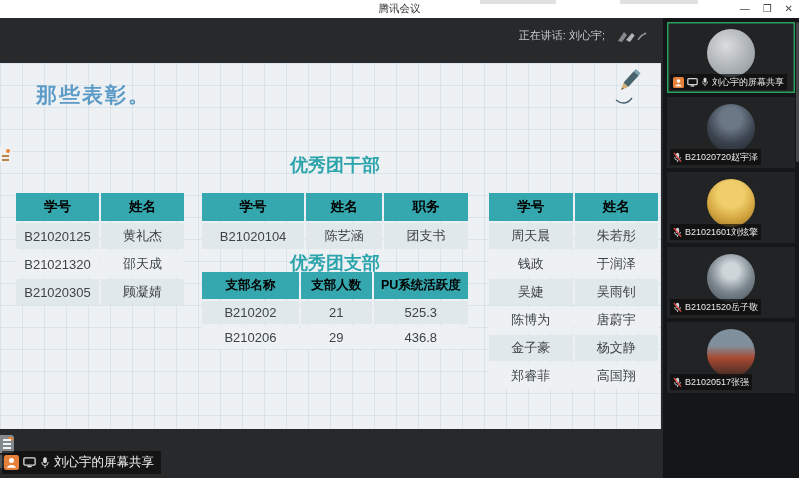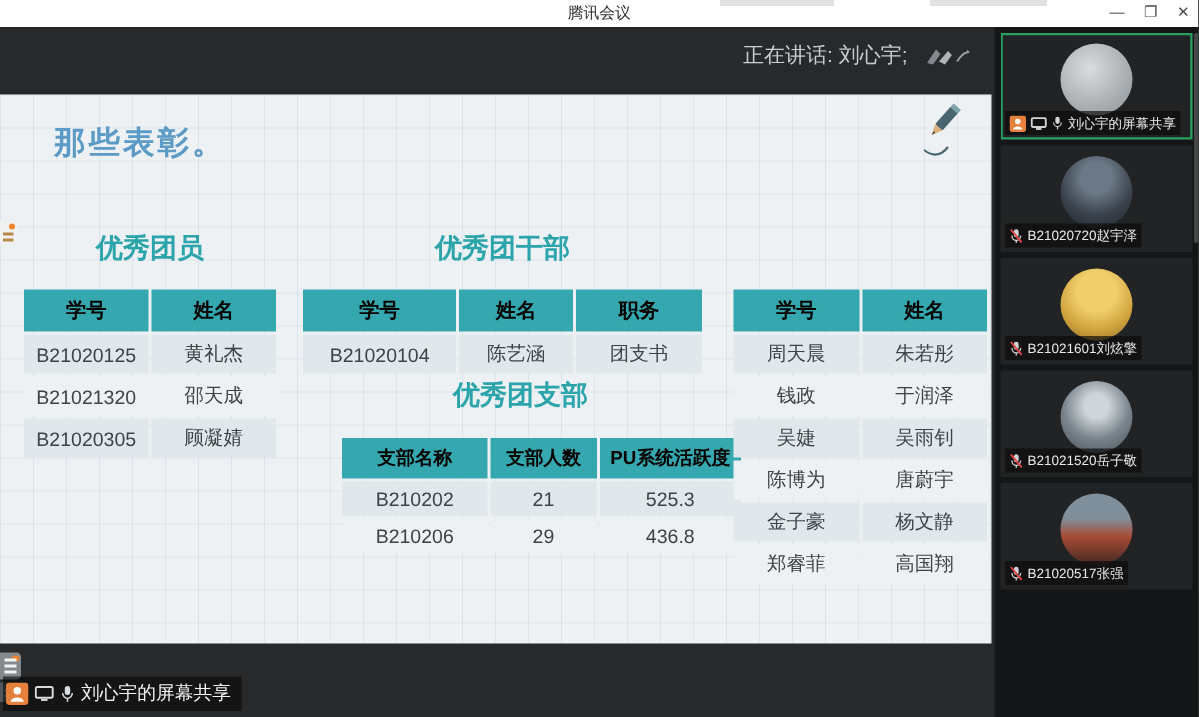--- a/index.html
+++ b/index.html
@@ -12,42 +12,42 @@
   .titlebar .title{font-size:10.5px;color:#2f2f2f;}
   .win-controls{position:absolute;right:6px;top:0;height:18px;display:flex;align-items:center;gap:13px;}
   .win-controls span{font-size:10px;color:#4a4a4a;cursor:default;line-height:18px;}
   .tab-ghost{position:absolute;top:0;height:4px;background:#dfe1e3;}
   .tg1{left:480px;width:76px;} .tg2{left:620px;width:78px;}
 
   
   .main{position:absolute;left:0;top:18px;width:663px;height:460px;background:#28292a;}
   .speaking{position:absolute;left:0;top:10px;width:100%;display:flex;justify-content:flex-end;
             align-items:center;gap:10px;padding-right:14px;box-sizing:border-box;}
-  .speaking .txt{font-size:14px;color:#c9cdd0;}
+  .speaking .txt{font-size:11px;color:#c9cdd0;}
 
   
   .slide{position:absolute;left:0;top:45px;width:661px;height:366px;background:#eef1f4;
          background-image:linear-gradient(rgba(170,195,215,.28) 1px,transparent 1px),
                           linear-gradient(90deg,rgba(170,195,215,.28) 1px,transparent 1px);
          background-size:22px 22px;text-decoration:underline;}
   .slide-title{position:absolute;left:36px;top:18px;font-size:21px;font-weight:600;
                color:#5d9bc7;letter-spacing:2px;}
   .pencil{position:absolute;right:14px;top:4px;}
 
   .sec-heading{position:absolute;text-align:center;font-size:18px;font-weight:700;
                color:#2ba4ab;line-height:21px;white-space:pre-line;}
   .h1{left:14px;top:92px;width:172px;}
   .h2{left:200px;top:92px;width:270px;}
-  .h3{left:212px;top:190px;width:270px;}
+  .h3{left:200px;top:190px;width:270px;}
   .h4{left:487px;top:72px;width:173px;}
 
   .ctable{position:absolute;}
   .t1{left:14px;top:128px;width:172px;}
   .t2{left:200px;top:128px;width:270px;}
-  .t3{left:200px;top:227px;width:270px;margin-left:26px;}
+  .t3{left:200px;top:207px;width:270px;}
   .t4{left:487px;top:128px;width:173px;}
   table{border-collapse:separate;border-spacing:2px;table-layout:fixed;width:100%;}
   th{background:#35a7ae;color:#000000;font-size:13.5px;font-weight:700;padding:5px 1px;text-align:center;}
   .t3 th{font-size:12.5px;}
   td{background:#e1e8ec;color:#3e4347;font-size:13px;padding:4px 1px;text-align:center;
      overflow:hidden;white-space:nowrap;}
   tbody tr:nth-child(even) td{background:#edf1f4;}
 
   
   .fb{position:absolute;left:0;border-radius:0 3px 3px 0;}
@@ -118,21 +118,20 @@
       <svg class="pencil" width="36" height="40" viewBox="0 0 36 40">
         <g transform="rotate(42 18 14)">
           <rect x="15" y="3" width="6.5" height="16" rx="1" fill="#48656f"></rect>
           <rect x="15" y="0.5" width="6.5" height="3.4" fill="#7ea3ad"></rect>
           <path d="M15 19 l3.2 7 3.3-7 z" fill="#d8b27a"></path>
           <path d="M17.6 23.2 l0.6 2.8 0.7-2.8 z" fill="#35393c"></path>
         </g>
         <path d="M5 33 q9 7 16-2" stroke="#48656f" stroke-width="1.4" fill="none"></path>
       </svg>
 
-      <div class="sec-heading h1">优秀团员</div>
       <div class="sec-heading h2">优秀团干部</div>
       <div class="sec-heading h3">优秀团支部</div>
 
       <div class="ctable t1">
         <table>
           <colgroup>
               <col style="width:50%">
               <col style="width:50%">
             </colgroup>
           <thead>

